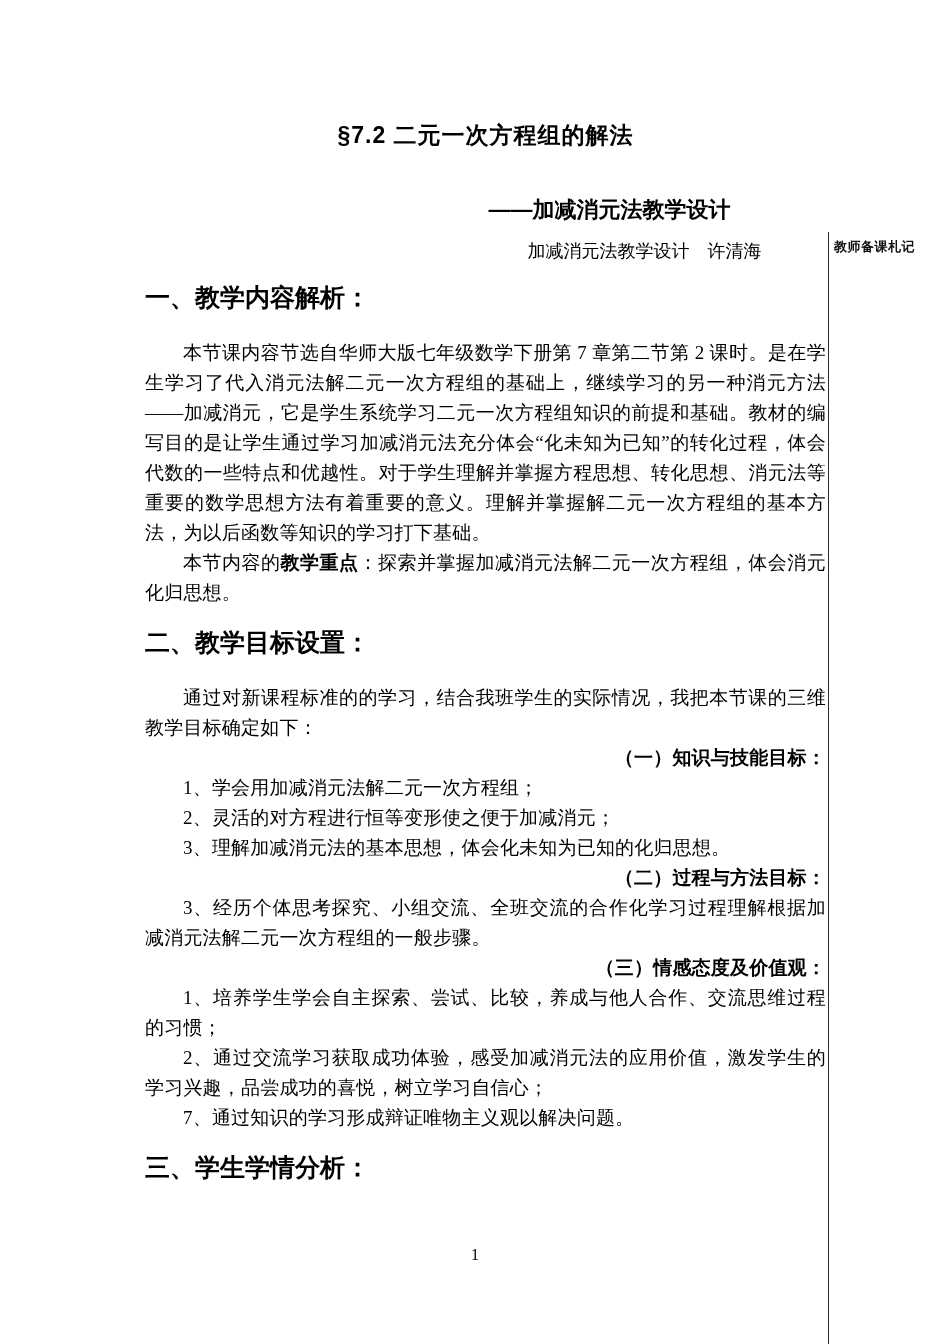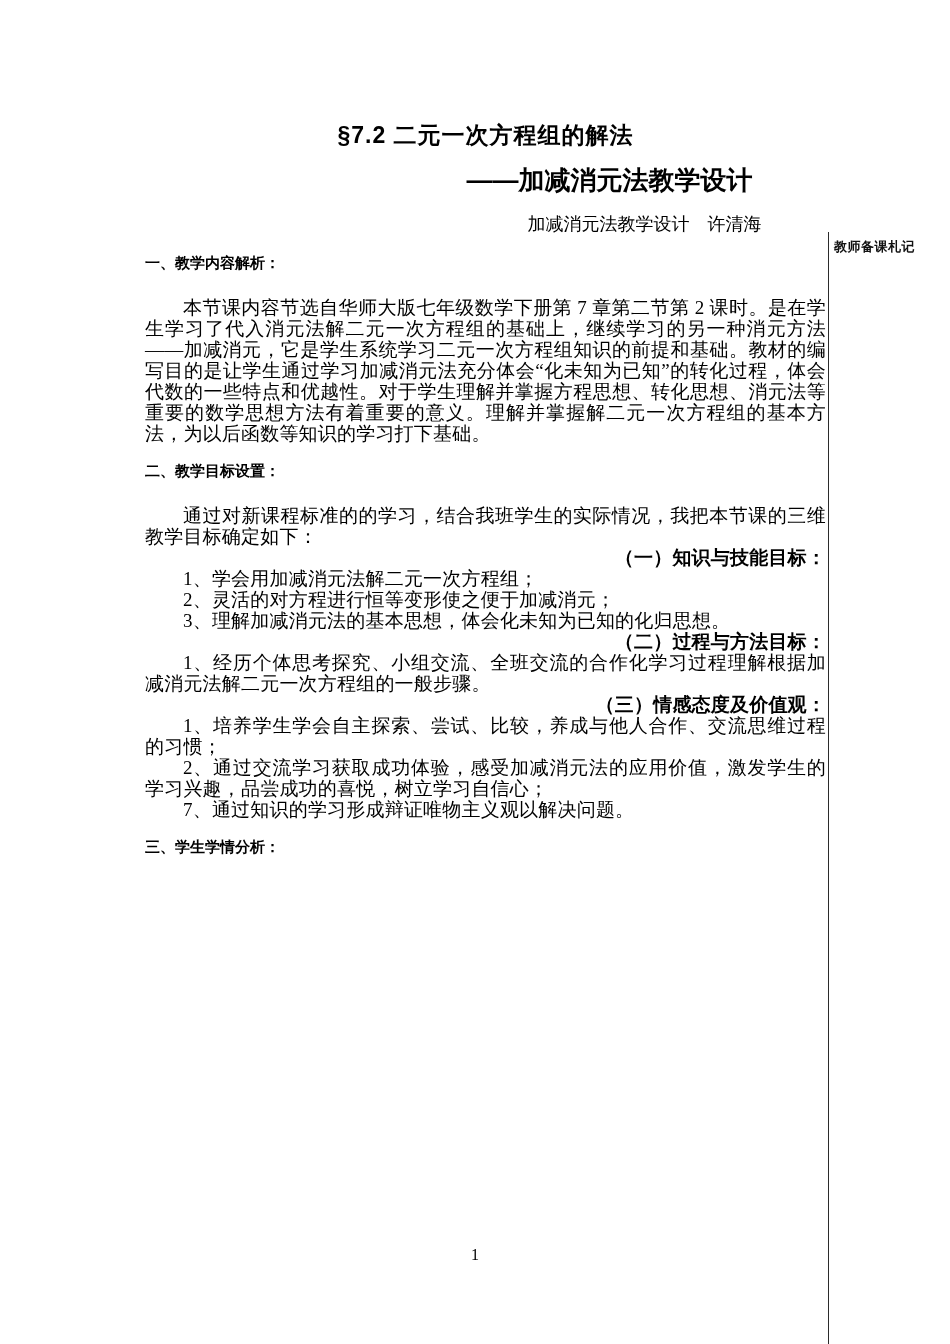--- a/index.html
+++ b/index.html
@@ -37,42 +37,42 @@
   }
   .doc-title {
     margin-top: 120px;
     text-align: center;
     font-family: "Liberation Sans", sans-serif;
     font-weight: bold;
     font-size: 23px;
     letter-spacing: 1px;
   }
   .doc-subtitle {
-    margin-top: 12px;
+    margin-top: 44px;
     text-align: center;
     padding-left: 248px;
     font-family: "Liberation Sans", sans-serif;
     font-weight: bold;
-    font-size: 26px;
+    font-size: 22px;
   }
   .author-line {
     margin-top: 14px;
     text-align: center;
     padding-left: 318px;
     font-size: 18px;
   }
   .section-heading {
     font-family: "Liberation Sans", sans-serif;
     font-weight: bold;
-    font-size: 15px;
+    font-size: 25px;
     margin: 18px 0 24px 0;
   }
   .para, .item, .sub-heading {
     font-size: 19px;
-    line-height: 21px;
+    line-height: 30px;
     text-align: justify;
     text-indent: 2em;
     letter-spacing: 0.2px;
   }
   .sub-heading {
     font-family: "Liberation Sans", sans-serif;
     font-weight: bold;
     text-align: right;
   }
   .key-term {
@@ -96,31 +96,32 @@
   <div class="margin-note">教师备课札记</div>
 
   <div class="content">
 
     <h1 class="doc-title">§7.2 二元一次方程组的解法</h1>
     <h2 class="doc-subtitle">——加减消元法教学设计</h2>
     <div class="author-line">加减消元法教学设计　许清海</div>
 
     <h3 class="section-heading">一、教学内容解析：</h3>
     <p class="para">本节课内容节选自华师大版七年级数学下册第 7 章第二节第 2 课时。是在学生学习了代入消元法解二元一次方程组的基础上，继续学习的另一种消元方法——加减消元，它是学生系统学习二元一次方程组知识的前提和基础。教材的编写目的是让学生通过学习加减消元法充分体会“化未知为已知”的转化过程，体会代数的一些特点和优越性。对于学生理解并掌握方程思想、转化思想、消元法等重要的数学思想方法有着重要的意义。理解并掌握解二元一次方程组的基本方法，为以后函数等知识的学习打下基础。</p>
+    <p class="para"><span>本节内容的</span><span class="key-term">教学重点</span><span>：探索并掌握加减消元法解二元一次方程组，体会消元化归思想。</span></p>
 
     <h3 class="section-heading">二、教学目标设置：</h3>
     <p class="para">通过对新课程标准的的学习，结合我班学生的实际情况，我把本节课的三维教学目标确定如下：</p>
 
     <p class="sub-heading">（一）知识与技能目标：</p>
     <p class="item">1、学会用加减消元法解二元一次方程组；</p>
     <p class="item">2、灵活的对方程进行恒等变形使之便于加减消元；</p>
     <p class="item">3、理解加减消元法的基本思想，体会化未知为已知的化归思想。</p>
 
     <p class="sub-heading">（二）过程与方法目标：</p>
-    <p class="item">1、经历个体思考探究、小组交流、全班交流的合作化学习过程理解根据加减消元法解二元一次方程组的一般步骤。</p>
+    <p class="item">3、经历个体思考探究、小组交流、全班交流的合作化学习过程理解根据加减消元法解二元一次方程组的一般步骤。</p>
 
     <p class="sub-heading">（三）情感态度及价值观：</p>
     <p class="item">1、培养学生学会自主探索、尝试、比较，养成与他人合作、交流思维过程的习惯；</p>
     <p class="item">2、通过交流学习获取成功体验，感受加减消元法的应用价值，激发学生的学习兴趣，品尝成功的喜悦，树立学习自信心；</p>
     <p class="item">7、通过知识的学习形成辩证唯物主义观以解决问题。</p>
 
     <h3 class="section-heading">三、学生学情分析：</h3>
 
   </div>
 

